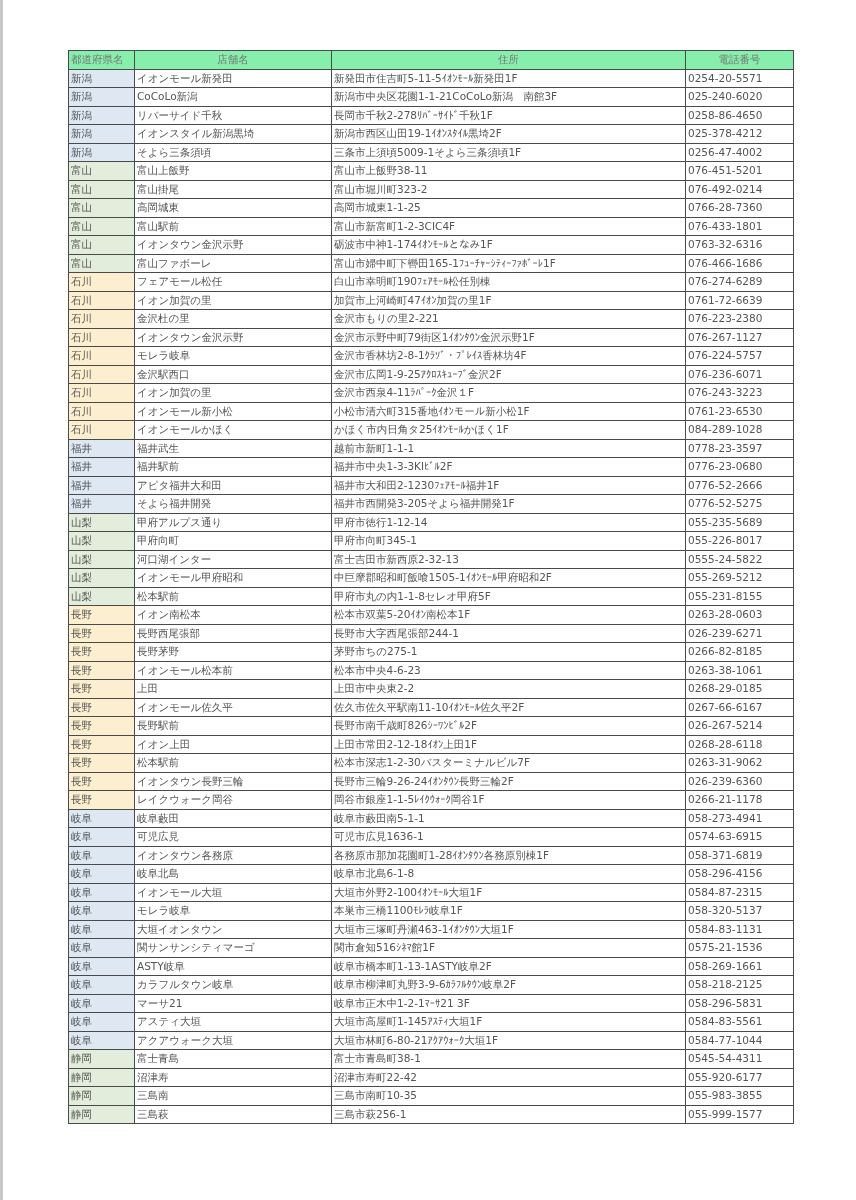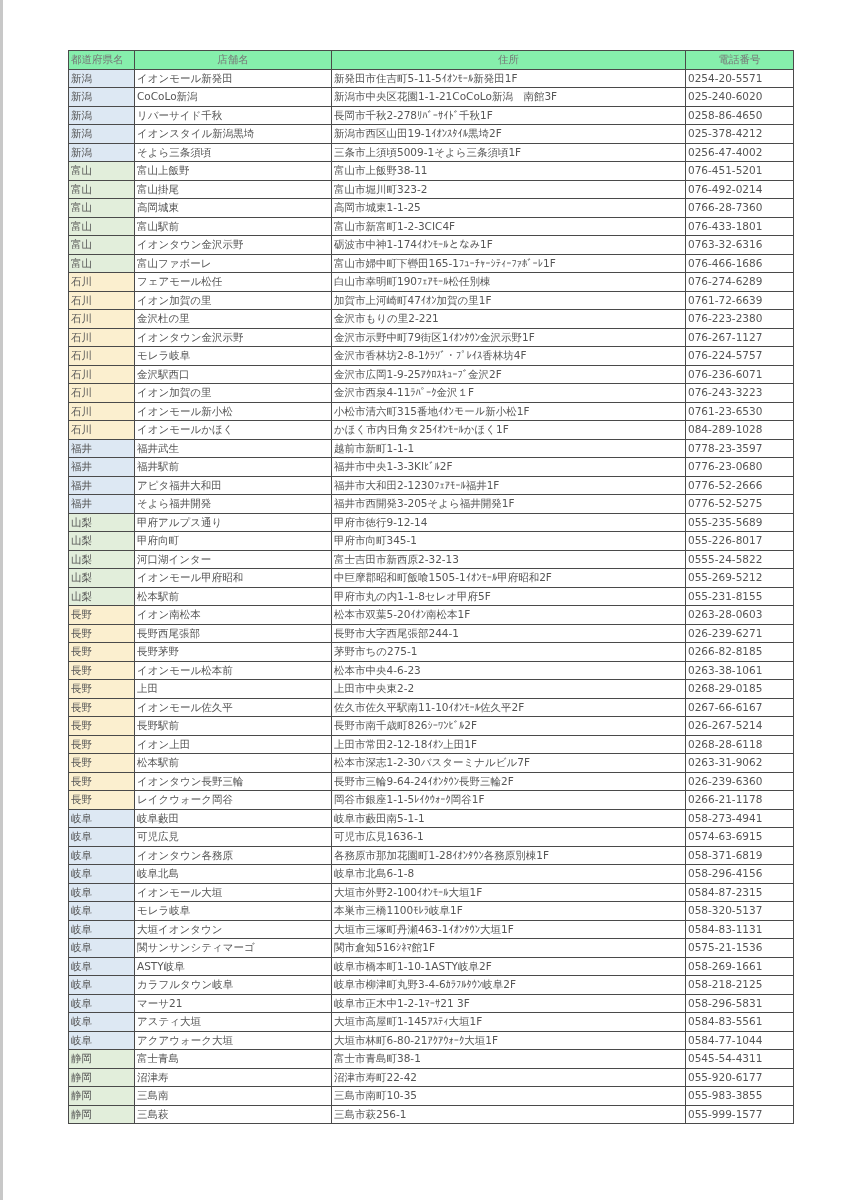--- a/index.html
+++ b/index.html
@@ -186,21 +186,21 @@
         </tr>
         <tr>
           <td class="pref" style="background: rgb(221, 232, 243);">福井</td>
           <td class="store">そよら福井開発</td>
           <td class="addr">福井市西開発3-205そよら福井開発1F</td>
           <td class="phone">0776-52-5275</td>
         </tr>
         <tr>
           <td class="pref" style="background: rgb(226, 238, 219);">山梨</td>
           <td class="store">甲府アルプス通り</td>
-          <td class="addr">甲府市徳行9-12-14</td>
+          <td class="addr">甲府市徳行1-12-14</td>
           <td class="phone">055-235-5689</td>
         </tr>
         <tr>
           <td class="pref" style="background: rgb(226, 238, 219);">山梨</td>
           <td class="store">甲府向町</td>
           <td class="addr">甲府市向町345-1</td>
           <td class="phone">055-226-8017</td>
         </tr>
         <tr>
           <td class="pref" style="background: rgb(226, 238, 219);">山梨</td>
@@ -270,21 +270,21 @@
         </tr>
         <tr>
           <td class="pref" style="background: rgb(251, 239, 207);">長野</td>
           <td class="store">松本駅前</td>
           <td class="addr">松本市深志1-2-30バスターミナルビル7F</td>
           <td class="phone">0263-31-9062</td>
         </tr>
         <tr>
           <td class="pref" style="background: rgb(251, 239, 207);">長野</td>
           <td class="store">イオンタウン長野三輪</td>
-          <td class="addr">長野市三輪9-64-24ｲｵﾝﾀｳﾝ長野三輪2F</td>
+          <td class="addr">長野市三輪9-26-24ｲｵﾝﾀｳﾝ長野三輪2F</td>
           <td class="phone">026-239-6360</td>
         </tr>
         <tr>
           <td class="pref" style="background: rgb(251, 239, 207);">長野</td>
           <td class="store">レイクウォーク岡谷</td>
           <td class="addr">岡谷市銀座1-1-5ﾚｲｸｳｫｰｸ岡谷1F</td>
           <td class="phone">0266-21-1178</td>
         </tr>
         <tr>
           <td class="pref" style="background: rgb(221, 232, 243);">岐阜</td>
@@ -330,27 +330,27 @@
         </tr>
         <tr>
           <td class="pref" style="background: rgb(221, 232, 243);">岐阜</td>
           <td class="store">関サンサンシティマーゴ</td>
           <td class="addr">関市倉知516ｼﾈﾏ館1F</td>
           <td class="phone">0575-21-1536</td>
         </tr>
         <tr>
           <td class="pref" style="background: rgb(221, 232, 243);">岐阜</td>
           <td class="store">ASTY岐阜</td>
-          <td class="addr">岐阜市橋本町1-10-1ASTY岐阜2F</td>
+          <td class="addr">岐阜市橋本町1-13-1ASTY岐阜2F</td>
           <td class="phone">058-269-1661</td>
         </tr>
         <tr>
           <td class="pref" style="background: rgb(221, 232, 243);">岐阜</td>
           <td class="store">カラフルタウン岐阜</td>
-          <td class="addr">岐阜市柳津町丸野3-4-6ｶﾗﾌﾙﾀｳﾝ岐阜2F</td>
+          <td class="addr">岐阜市柳津町丸野3-9-6ｶﾗﾌﾙﾀｳﾝ岐阜2F</td>
           <td class="phone">058-218-2125</td>
         </tr>
         <tr>
           <td class="pref" style="background: rgb(221, 232, 243);">岐阜</td>
           <td class="store">マーサ21</td>
           <td class="addr">岐阜市正木中1-2-1ﾏｰｻ21 3F</td>
           <td class="phone">058-296-5831</td>
         </tr>
         <tr>
           <td class="pref" style="background: rgb(221, 232, 243);">岐阜</td>

